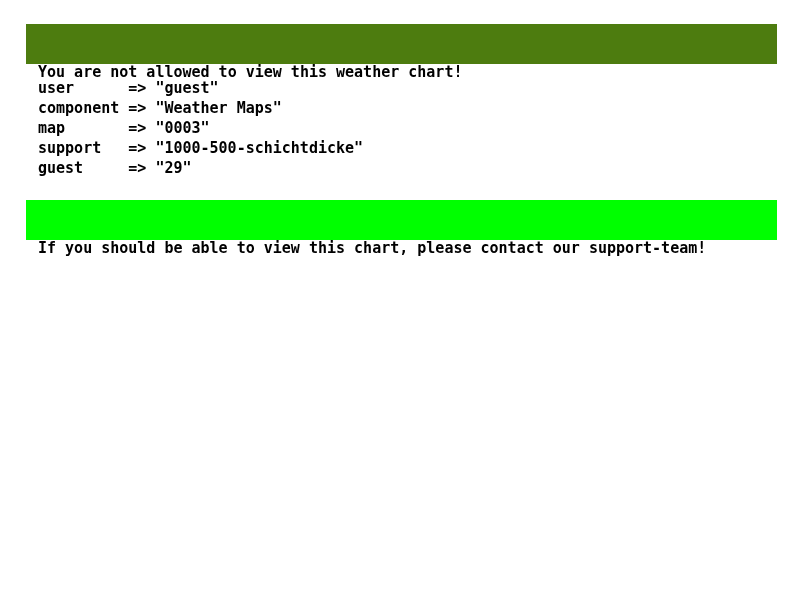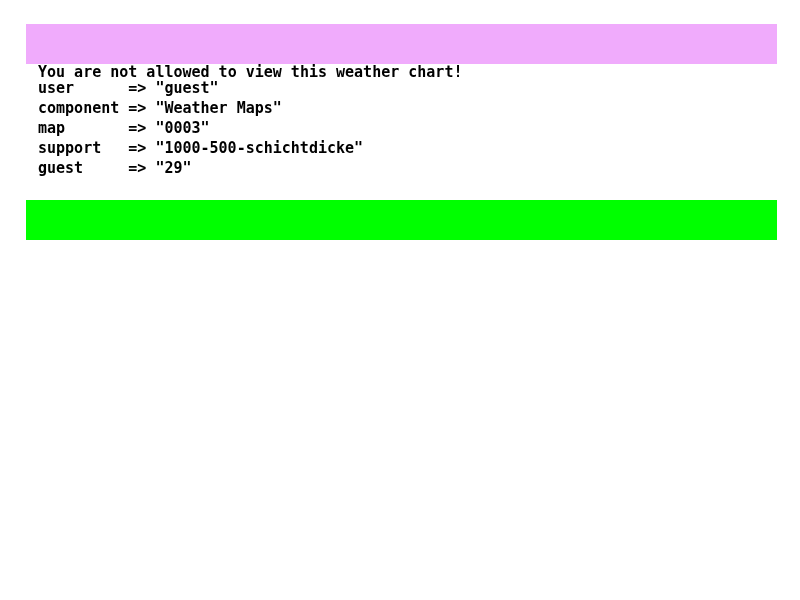--- a/index.html
+++ b/index.html
@@ -54,21 +54,21 @@
     width: 732px;
     line-height: 20px;
     display: flex;
     justify-content: space-between;
     white-space: pre;
   }
 </style>
 </head>
 <body>
 
-<div class="banner banner-denied" style="background-color: #f0abfc;">
+<div class="banner banner-denied" style="background-color: #4d7c0f;">
   <div>You are not allowed to view this weather chart!</div>
 </div>
 
 <div class="details">
   <div class="detail-row">
     <span class="detail-key">user</span>
     <span class="detail-arrow">=&gt;</span>
     <span class="detail-value">"guest"</span>
   </div>
   <div class="detail-row">
@@ -87,16 +87,17 @@
     <span class="detail-value">"1000-500-schichtdicke"</span>
   </div>
   <div class="detail-row">
     <span class="detail-key">guest</span>
     <span class="detail-arrow">=&gt;</span>
     <span class="detail-value">"29"</span>
   </div>
 </div>
 
 <div class="banner banner-support" style="background-color: rgb(0, 255, 0);">
+  <div>If you should be able to view this chart, please contact our support-team!</div>
 </div>
 
 <div class="footer">
 </div>
 
 </body></html>

